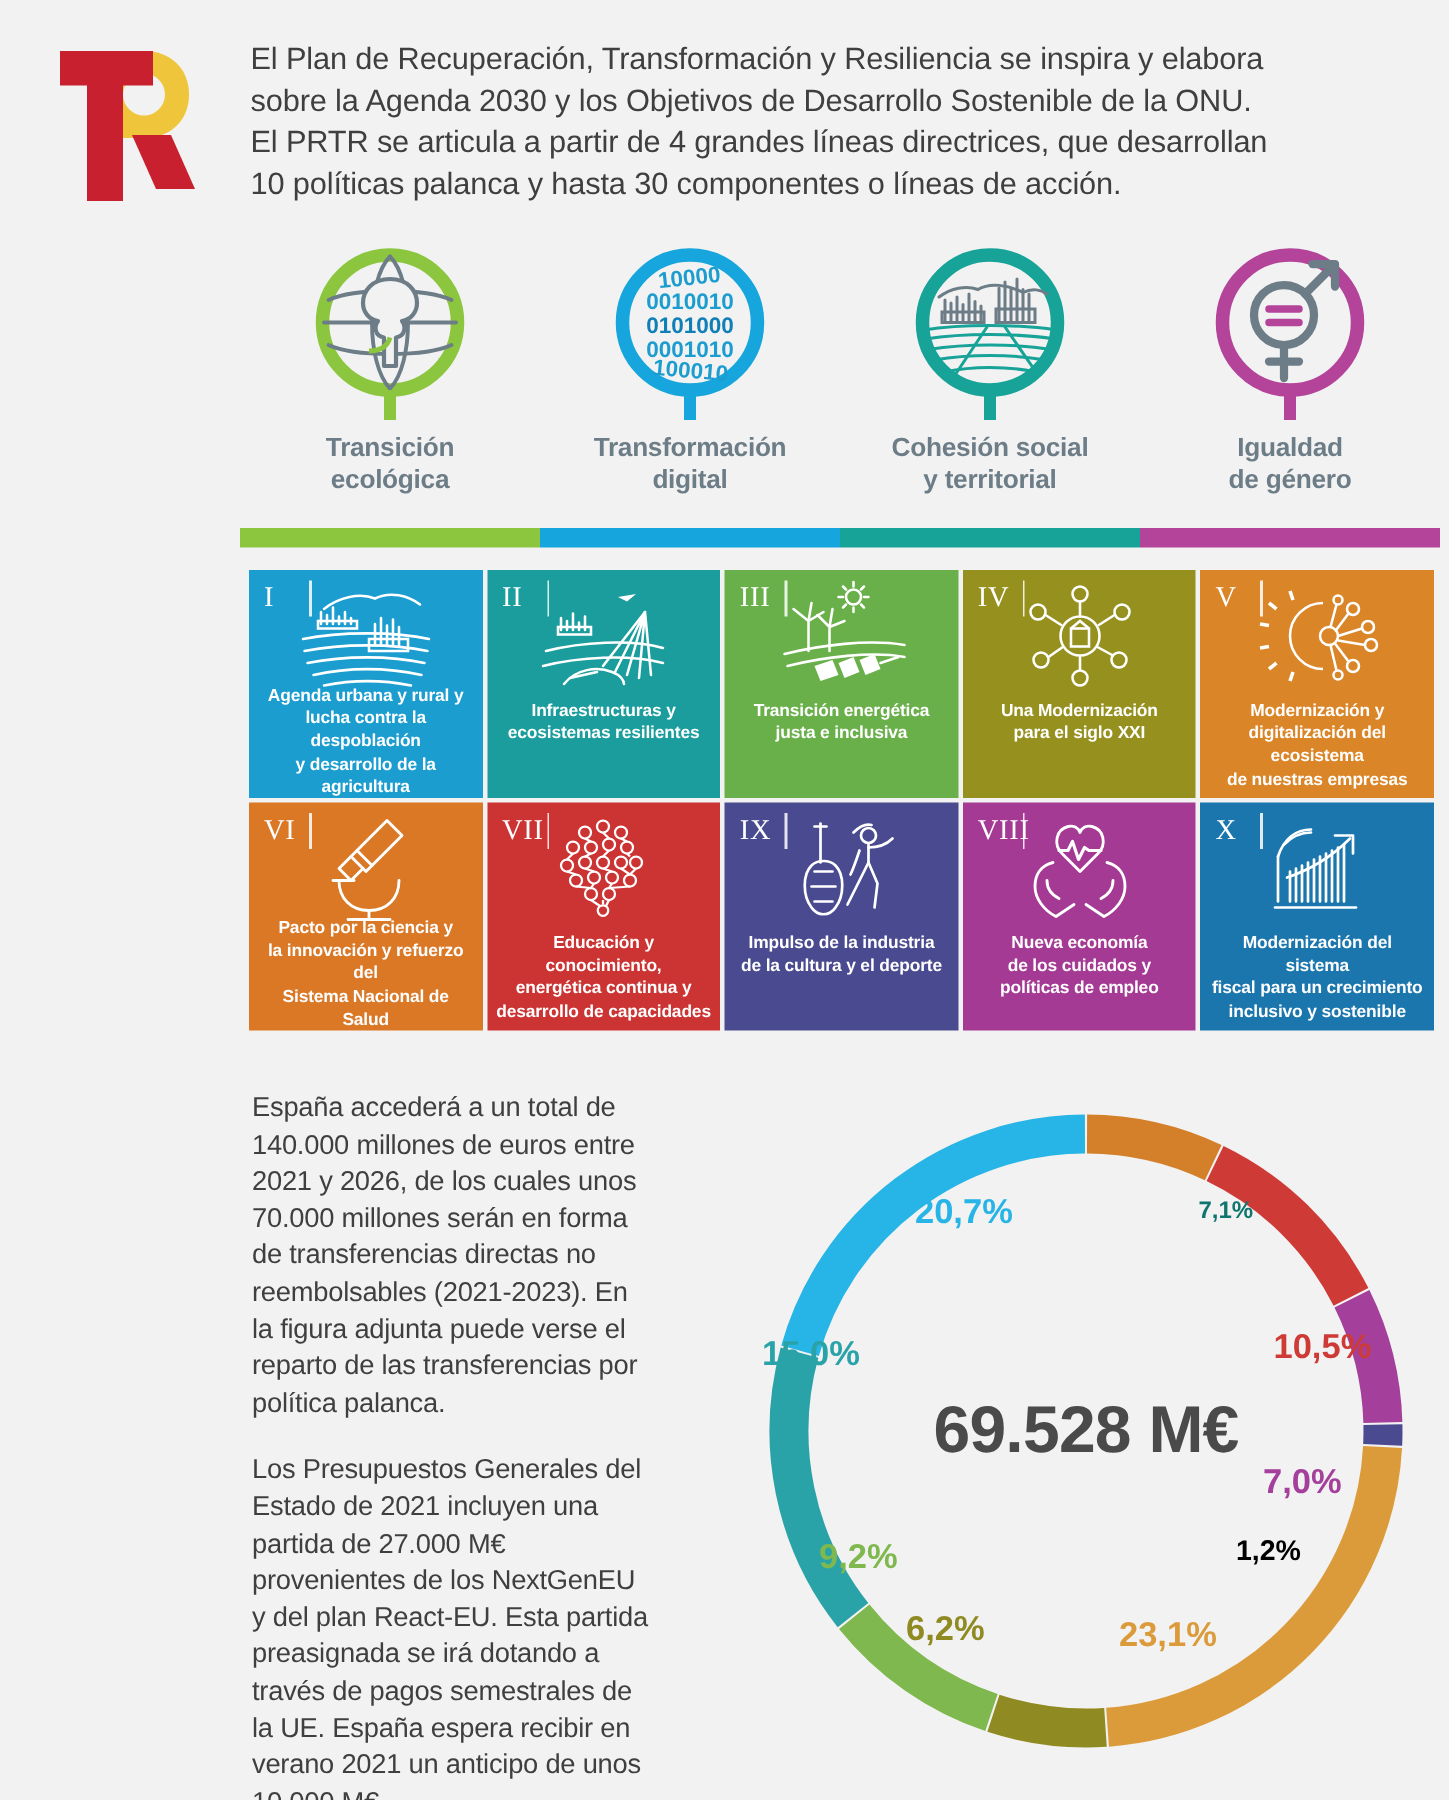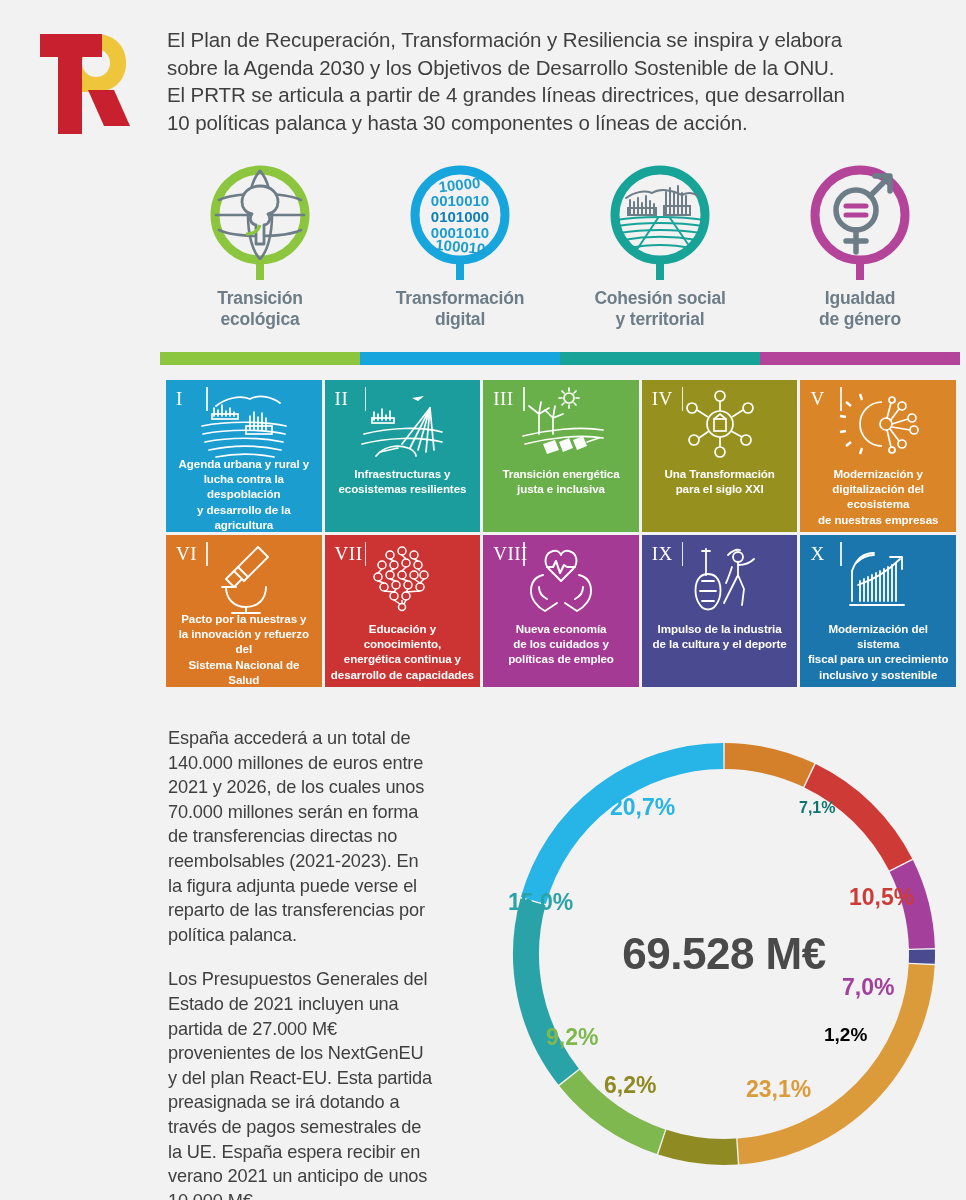--- a/index.html
+++ b/index.html
@@ -38,21 +38,21 @@
 
   
   .tiles{position:absolute;left:166px;top:380px;width:790px;}
   .tile-row{display:flex;width:790px;height:152px;}
   .tile{
     position:relative;flex:1;margin-right:3px;
     display:flex;flex-direction:column;align-items:center;
     box-sizing:border-box;
   }
   .tile:last-child{margin-right:0;}
-  .tile-row.second{margin-top:3px;justify-content:center;}
+  .tile-row.second{margin-top:3px;}
   .tile .head{
     position:relative;width:100%;height:86px;
     display:flex;align-items:flex-start;
   }
   .tile .rn{
     position:absolute;left:10px;top:8px;
     font-size:19px;color:#ffffff;font-weight:400;letter-spacing:0.5px;
     font-family:"Liberation Serif",serif;
   }
   .tile .divider{
@@ -308,21 +308,21 @@
                 <circle cx="22" cy="54" r="5"></circle>
                 <circle cx="20" cy="22" r="5"></circle>
                 <path d="M48 15 V25 M71 24 L60 31 M70 51 L59 45 M48 61 V51 M27 52 L37 45 M25 24 L36 31"></path>
                 <rect x="42" y="33" width="12" height="12"></rect>
                 <path d="M42 33 L48 28 L54 33"></path>
               </g>
             </svg>
           </div>
         </div>
         <div class="tlabel">
-          <span>Una Transformación</span><br><span>para el siglo XXI</span>
+          <span>Una Modernización</span><br><span>para el siglo XXI</span>
         </div>
       </div>
 
       <div class="tile" style="background:#da8527">
         <div class="head">
           <div class="rn">V</div>
           <div class="divider"></div>
           <div class="ticon">
             <svg width="96" height="74" viewBox="0 0 96 74">
               <g stroke="#ffffff" stroke-width="1.7" fill="none">
@@ -361,21 +361,21 @@
                 <path d="M42 26 L52 36"></path>
                 <path d="M38 30 L30 38 L38 46 L46 38"></path>
                 <path d="M30 46 C30 58 38 66 50 66 C62 66 70 58 70 46"></path>
                 <path d="M26 46 H40"></path>
                 <path d="M50 66 V72 M36 72 H64"></path>
               </g>
             </svg>
           </div>
         </div>
         <div class="tlabel">
-          <span>Pacto por la nuestras y</span><br><span>la innovación y refuerzo del</span><br><span>Sistema Nacional de Salud</span>
+          <span>Pacto por la ciencia y</span><br><span>la innovación y refuerzo del</span><br><span>Sistema Nacional de Salud</span>
         </div>
       </div>
 
       <div class="tile" style="background:#cc3333">
         <div class="head">
           <div class="rn">VII</div>
           <div class="divider"></div>
           <div class="ticon">
             <svg width="96" height="74" viewBox="0 0 96 74">
               <g stroke="#ffffff" stroke-width="1.5" fill="none">
@@ -403,42 +403,20 @@
                          M30 50 L40 51 M42 48 L40 51 M54 48 L52 51 M66 50 L52 51 M48 59 V62 M40 59 L46 63 M52 59 L50 63"></path>
               </g>
             </svg>
           </div>
         </div>
         <div class="tlabel">
           <span>Educación y conocimiento,</span><br><span>energética continua y</span><br><span>desarrollo de capacidades</span>
         </div>
       </div>
 
-      <div class="tile" style="background:#a43a94">
-        <div class="head">
-          <div class="rn">VIII</div>
-          <div class="divider"></div>
-          <div class="ticon">
-            <svg width="96" height="74" viewBox="0 0 96 74">
-              <g stroke="#ffffff" stroke-width="1.9" fill="none" stroke-linecap="round" stroke-linejoin="round">
-                <path d="M48 40 L36 28 C30 22 32 12 40 10 C44 9 47 11 48 14 C49 11 52 9 56 10 C64 12 66 22 60 28 Z"></path>
-                <path d="M34 26 H40 L43 20 L47 32 L51 24 L54 26 H62" stroke-width="2.1"></path>
-                <path d="M30 34 C22 36 18 42 18 50 C18 58 24 66 32 70 L44 62"></path>
-                <path d="M66 34 C74 36 78 42 78 50 C78 58 72 66 64 70 L52 62"></path>
-                <path d="M26 46 C26 52 30 56 34 58"></path>
-                <path d="M70 46 C70 52 66 56 62 58"></path>
-              </g>
-            </svg>
-          </div>
-        </div>
-        <div class="tlabel">
-          <span>Nueva economía</span><br><span>de los cuidados y</span><br><span>políticas de empleo</span>
-        </div>
-      </div>
-
       <div class="tile" style="background:#4a4a90">
         <div class="head">
           <div class="rn">IX</div>
           <div class="divider"></div>
           <div class="ticon">
             <svg width="96" height="74" viewBox="0 0 96 74">
               <g stroke="#ffffff" stroke-width="1.8" fill="none" stroke-linecap="round" stroke-linejoin="round">
                 <path d="M34 8 V34"></path>
                 <path d="M28 36 C22 42 22 56 28 64 C32 70 40 70 44 64 C50 56 50 42 44 36 C40 32 32 32 28 36 Z"></path>
                 <path d="M30 40 H42 M28 50 H44 M30 60 H42"></path>
@@ -448,20 +426,42 @@
                 <path d="M66 24 C72 24 78 22 82 18"></path>
                 <path d="M66 34 L58 50 L52 62"></path>
                 <path d="M66 34 L72 48 L70 64"></path>
                 <path d="M56 14 C60 10 64 8 68 9"></path>
               </g>
             </svg>
           </div>
         </div>
         <div class="tlabel">
           <span>Impulso de la industria</span><br><span>de la cultura y el deporte</span>
+        </div>
+      </div>
+
+      <div class="tile" style="background:#a43a94">
+        <div class="head">
+          <div class="rn">VIII</div>
+          <div class="divider"></div>
+          <div class="ticon">
+            <svg width="96" height="74" viewBox="0 0 96 74">
+              <g stroke="#ffffff" stroke-width="1.9" fill="none" stroke-linecap="round" stroke-linejoin="round">
+                <path d="M48 40 L36 28 C30 22 32 12 40 10 C44 9 47 11 48 14 C49 11 52 9 56 10 C64 12 66 22 60 28 Z"></path>
+                <path d="M34 26 H40 L43 20 L47 32 L51 24 L54 26 H62" stroke-width="2.1"></path>
+                <path d="M30 34 C22 36 18 42 18 50 C18 58 24 66 32 70 L44 62"></path>
+                <path d="M66 34 C74 36 78 42 78 50 C78 58 72 66 64 70 L52 62"></path>
+                <path d="M26 46 C26 52 30 56 34 58"></path>
+                <path d="M70 46 C70 52 66 56 62 58"></path>
+              </g>
+            </svg>
+          </div>
+        </div>
+        <div class="tlabel">
+          <span>Nueva economía</span><br><span>de los cuidados y</span><br><span>políticas de empleo</span>
         </div>
       </div>
 
       <div class="tile" style="background:#1b76ad">
         <div class="head">
           <div class="rn">X</div>
           <div class="divider"></div>
           <div class="ticon">
             <svg width="96" height="74" viewBox="0 0 96 74">
               <g stroke="#ffffff" stroke-width="1.8" fill="none" stroke-linecap="round" stroke-linejoin="round">

